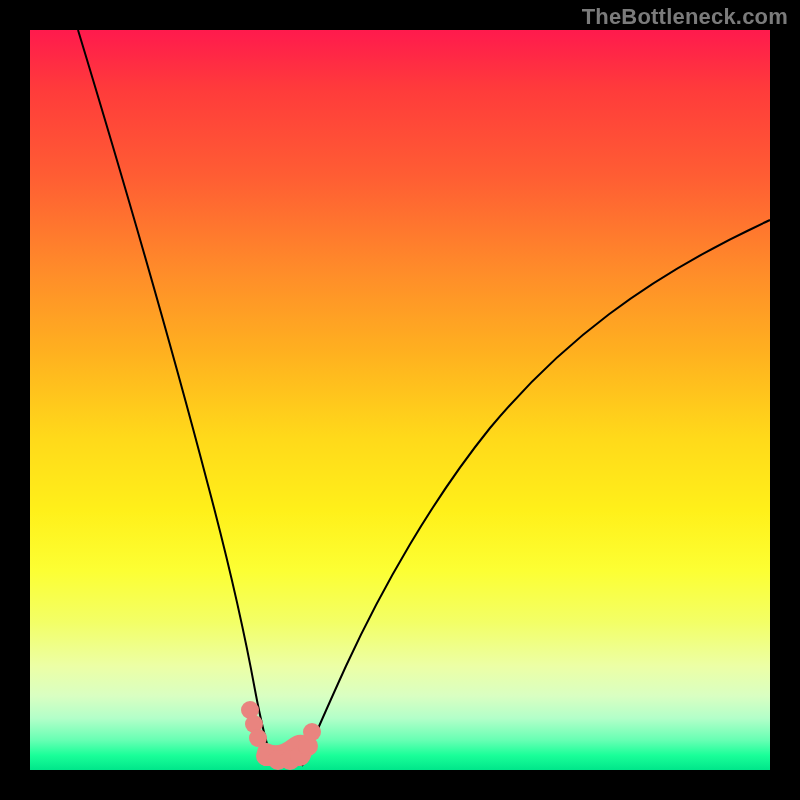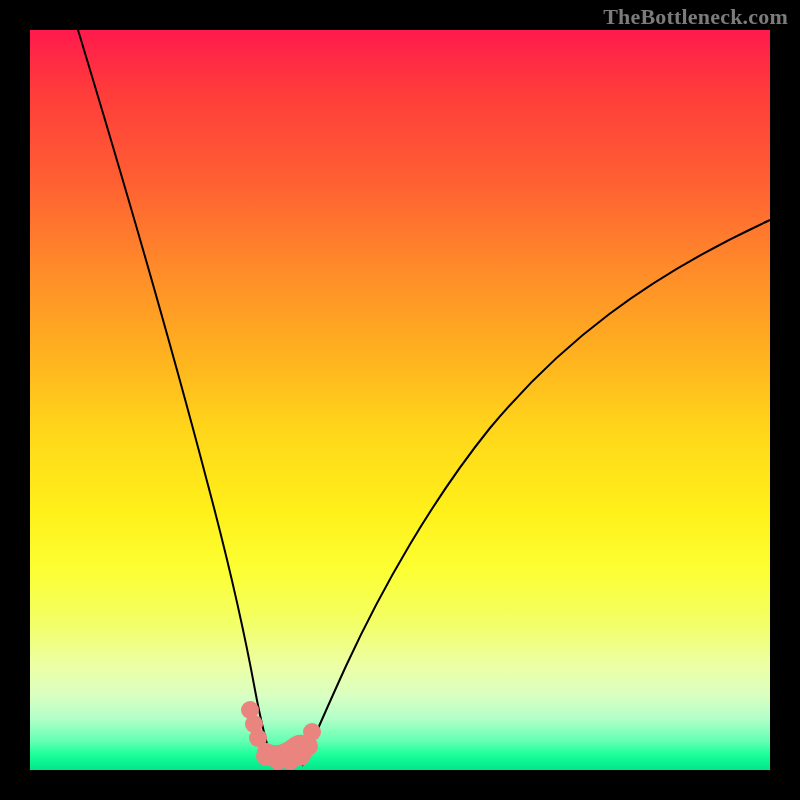--- a/index.html
+++ b/index.html
@@ -36,21 +36,20 @@
     );
   }
   .watermark {
     position: absolute;
     top: 4px;
     right: 12px;
     font-size: 22px;
     font-weight: 600;
     color: #7b7b7b;
     letter-spacing: 0.2px;
-    font-family: Liberation Serif, serif;
   }
   svg.overlay {
     position: absolute;
     left: 0; top: 0;
     width: 740px;
     height: 740px;
     overflow: visible;
   }
   .curve {
     fill: none;

